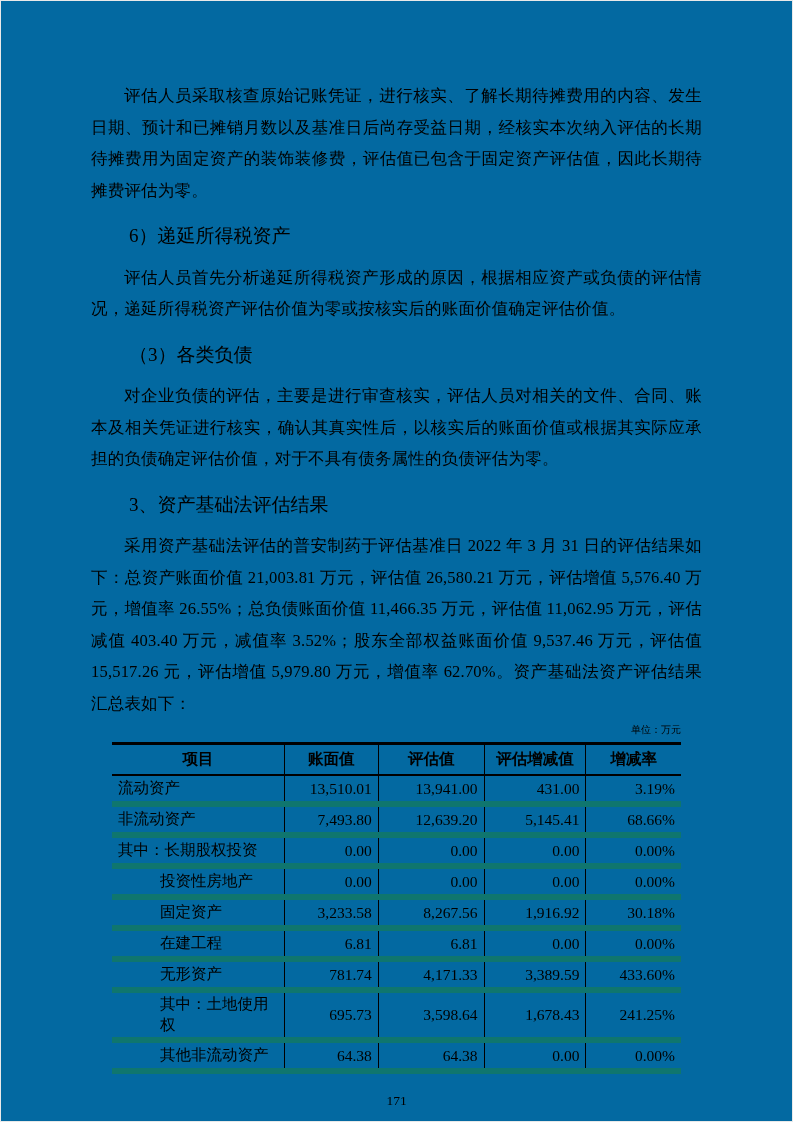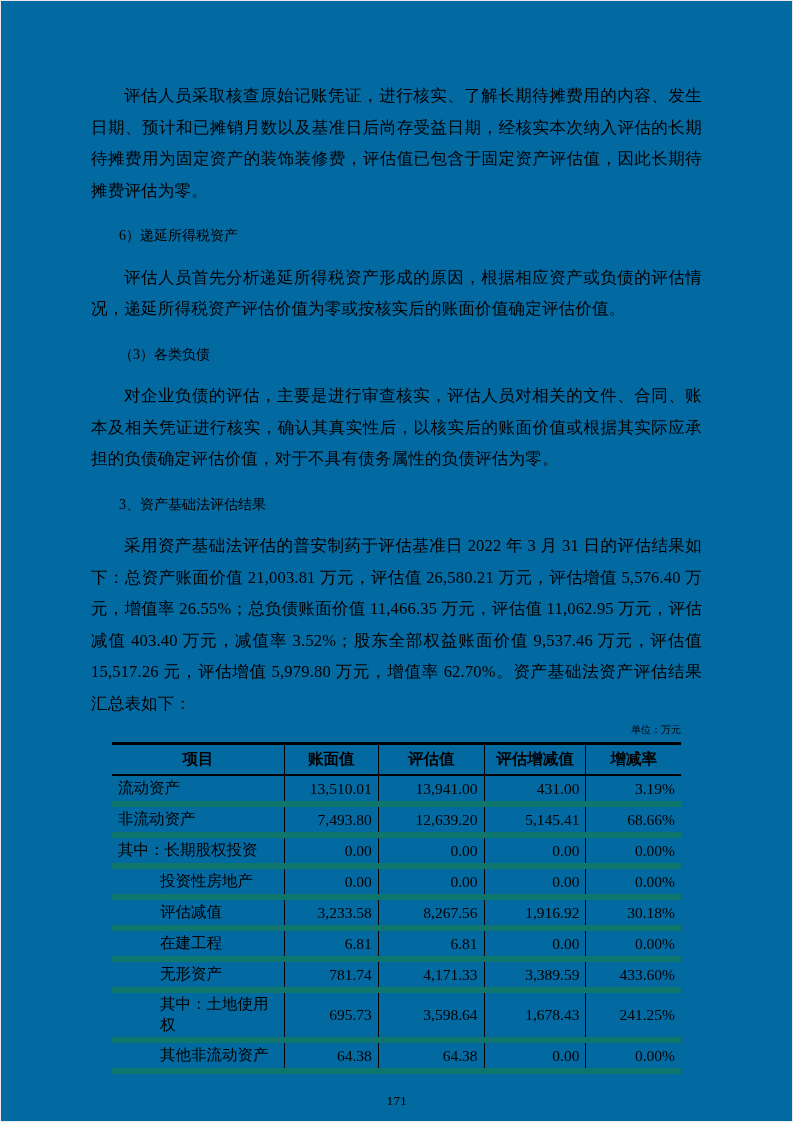--- a/index.html
+++ b/index.html
@@ -21,21 +21,21 @@
     font-size: 16.5px;
     line-height: 31.5px;
     text-align: justify;
     text-justify: inter-ideograph;
     text-indent: 2em;
     letter-spacing: 0.2px;
   }
   p.body-para.last { margin-bottom: 0; }
   p.heading {
     margin: 14px 0 10px 0;
-    font-size: 14px;
+    font-size: 19px;
     line-height: 31.5px;
     text-indent: 2em;
   }
 
   .table-wrap { margin: 0 21px; }
   .unit-line {
     text-align: right;
     font-size: 10px;
     line-height: 22px;
     height: 22px;
@@ -140,21 +140,21 @@
             <td class="num">0.00%</td>
           </tr>
           <tr class="indent">
             <td class="label">投资性房地产</td>
             <td class="num">0.00</td>
             <td class="num">0.00</td>
             <td class="num">0.00</td>
             <td class="num">0.00%</td>
           </tr>
           <tr class="indent">
-            <td class="label">评估减值</td>
+            <td class="label">固定资产</td>
             <td class="num">3,233.58</td>
             <td class="num">8,267.56</td>
             <td class="num">1,916.92</td>
             <td class="num">30.18%</td>
           </tr>
           <tr class="indent">
             <td class="label">在建工程</td>
             <td class="num">6.81</td>
             <td class="num">6.81</td>
             <td class="num">0.00</td>

